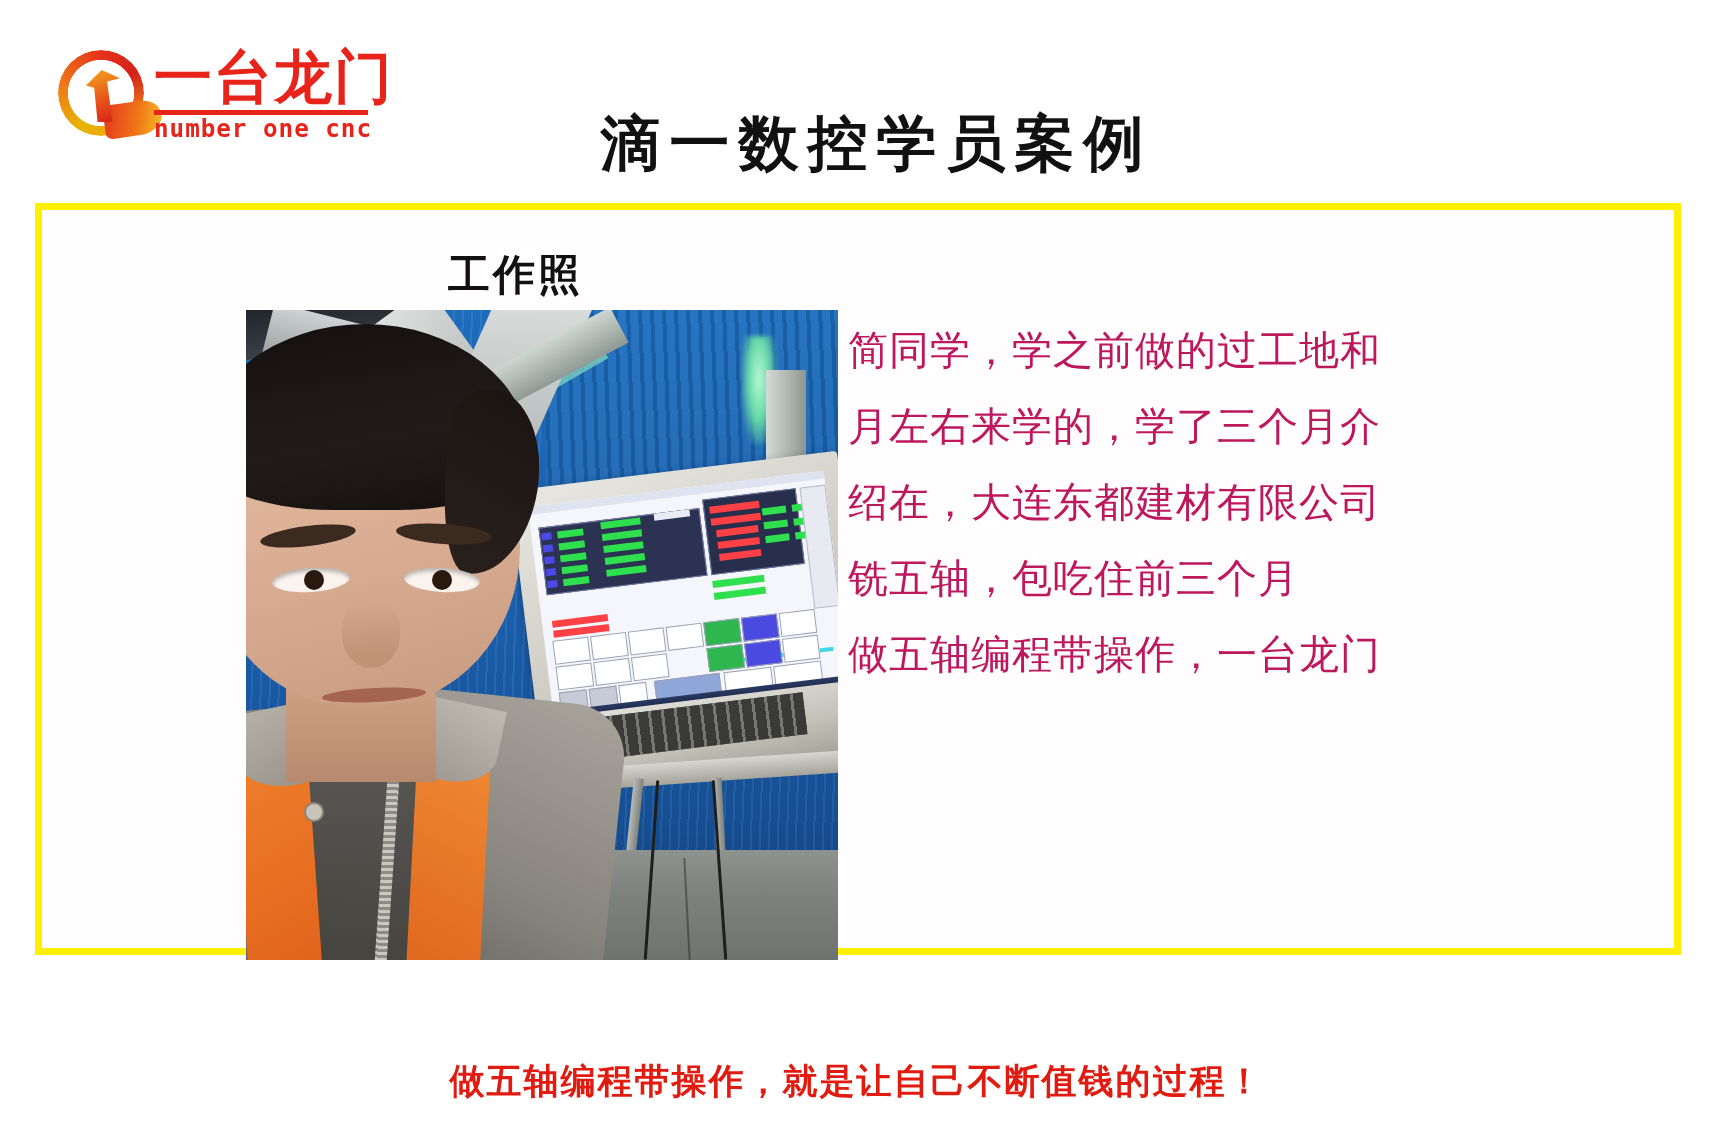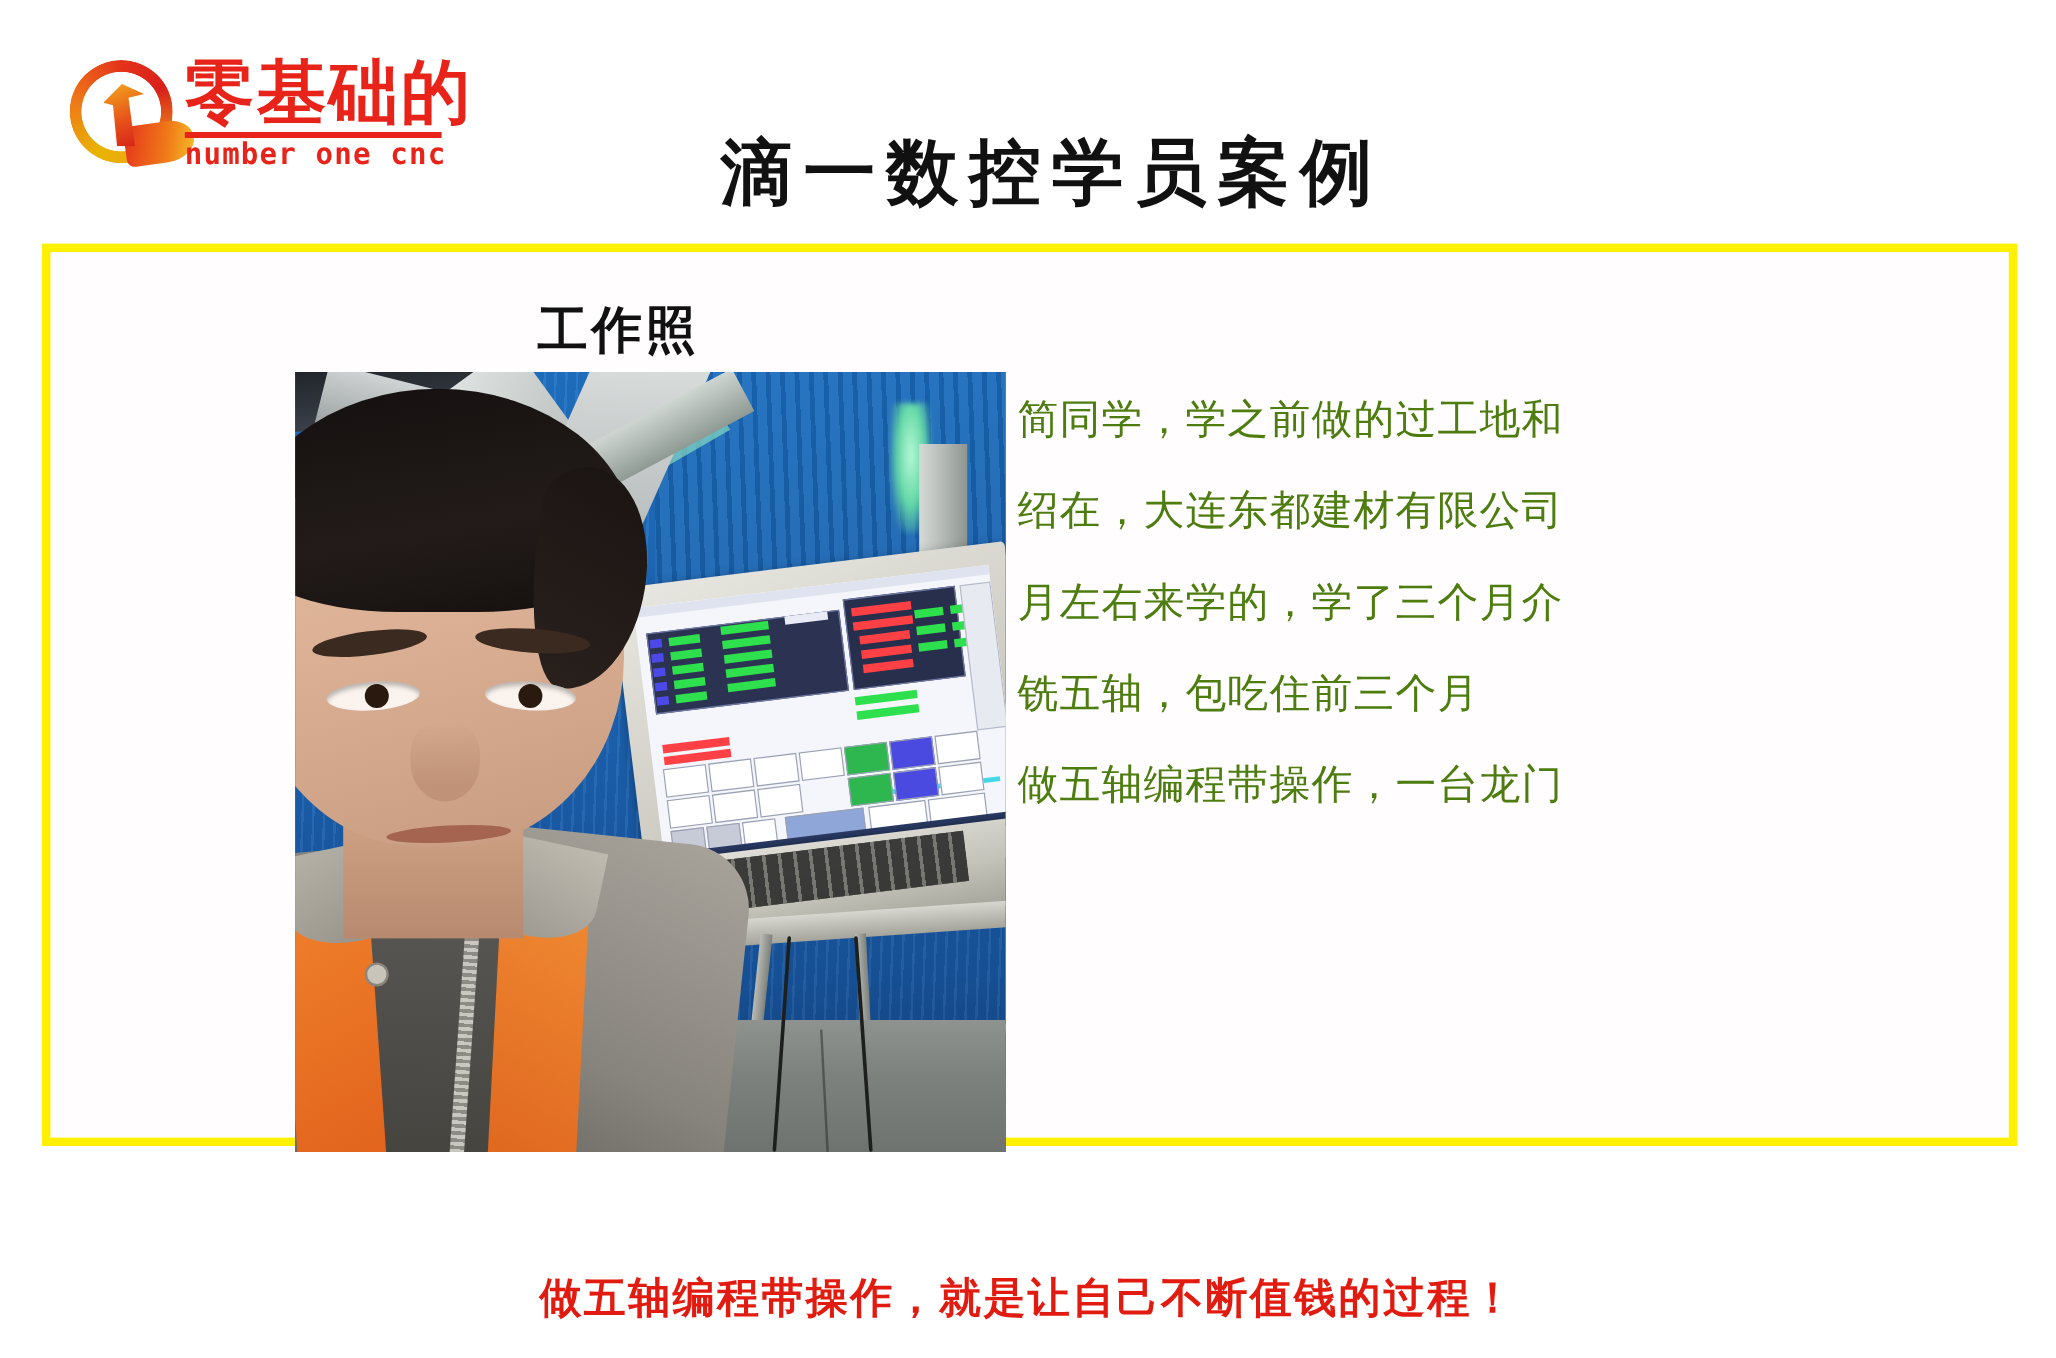--- a/index.html
+++ b/index.html
@@ -450,24 +450,24 @@
 
   
   .story {
     position: absolute;
     left: 848px;
     top: 312px;
     width: 688px;
   }
   .story-line {
     font-family: "DejaVu Serif", "Liberation Serif", serif;
-    font-size: 34px;
+    font-size: 40px;
     line-height: 76px;
     letter-spacing: 1px;
-    color: #4d7c0f;
+    color: #be185d;
     white-space: nowrap;
   }
 
   
   .footer-slogan {
     position: absolute;
     left: 0;
     right: 0;
     top: 1058px;
     text-align: center;
@@ -480,21 +480,21 @@
 </style>
 </head>
 <body>
 
 <div class="logo-block">
   <div class="logo-mark">
     <div class="logo-swoosh"></div>
     <div class="logo-tail"></div>
     <div class="logo-one"></div>
   </div>
-  <div class="logo-cn">零基础的</div>
+  <div class="logo-cn">一台龙门</div>
   <div class="logo-rule"></div>
   <div class="logo-en">number one cnc</div>
 </div>
 
 <div class="page-title">滴一数控学员案例</div>
 
 <div class="card"></div>
 
 <div class="photo-label">工作照</div>
 
@@ -613,19 +613,19 @@
   <div class="ph eye-l"></div>
   <div class="ph eye-r"></div>
   <div class="ph pupil-l"></div>
   <div class="ph pupil-r"></div>
   <div class="ph nose"></div>
   <div class="ph mouth"></div>
 </div>
 
 <div class="story">
   <div class="story-line">简同学，学之前做的过工地和</div>
+  <div class="story-line">月左右来学的，学了三个月介</div>
   <div class="story-line">绍在，大连东都建材有限公司</div>
-  <div class="story-line">月左右来学的，学了三个月介</div>
   <div class="story-line">铣五轴，包吃住前三个月</div>
   <div class="story-line">做五轴编程带操作，一台龙门</div>
 </div>
 
 <div class="footer-slogan">做五轴编程带操作，就是让自己不断值钱的过程！</div>
 
 </body></html>

